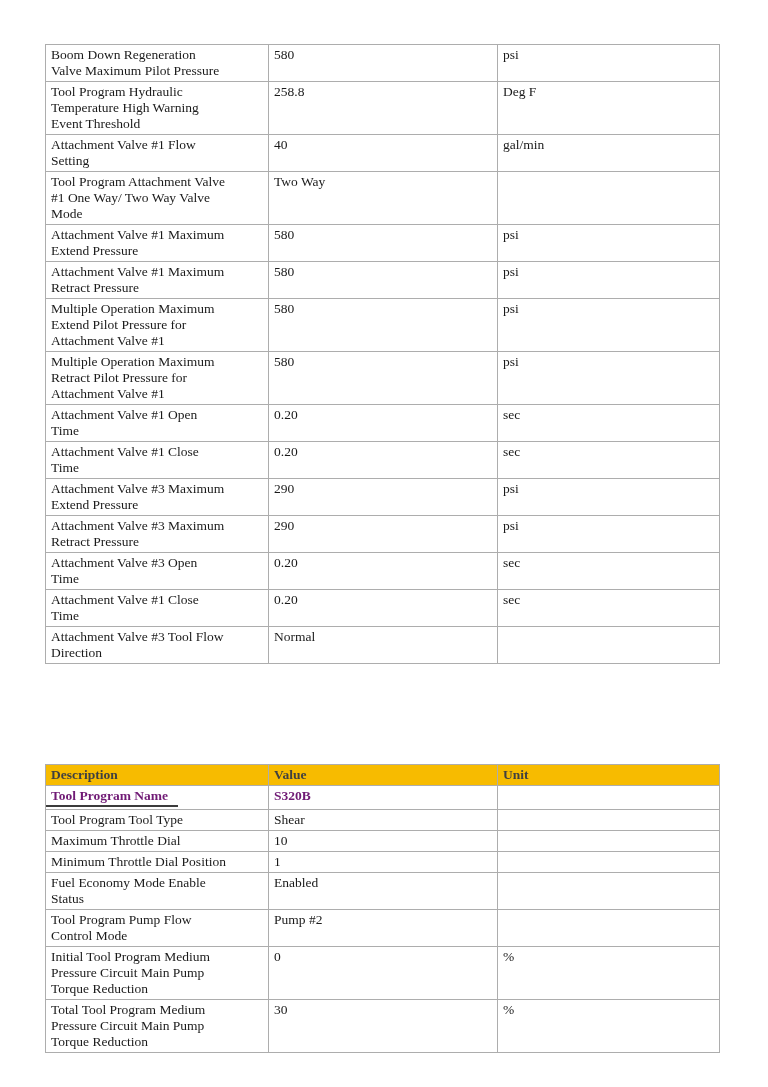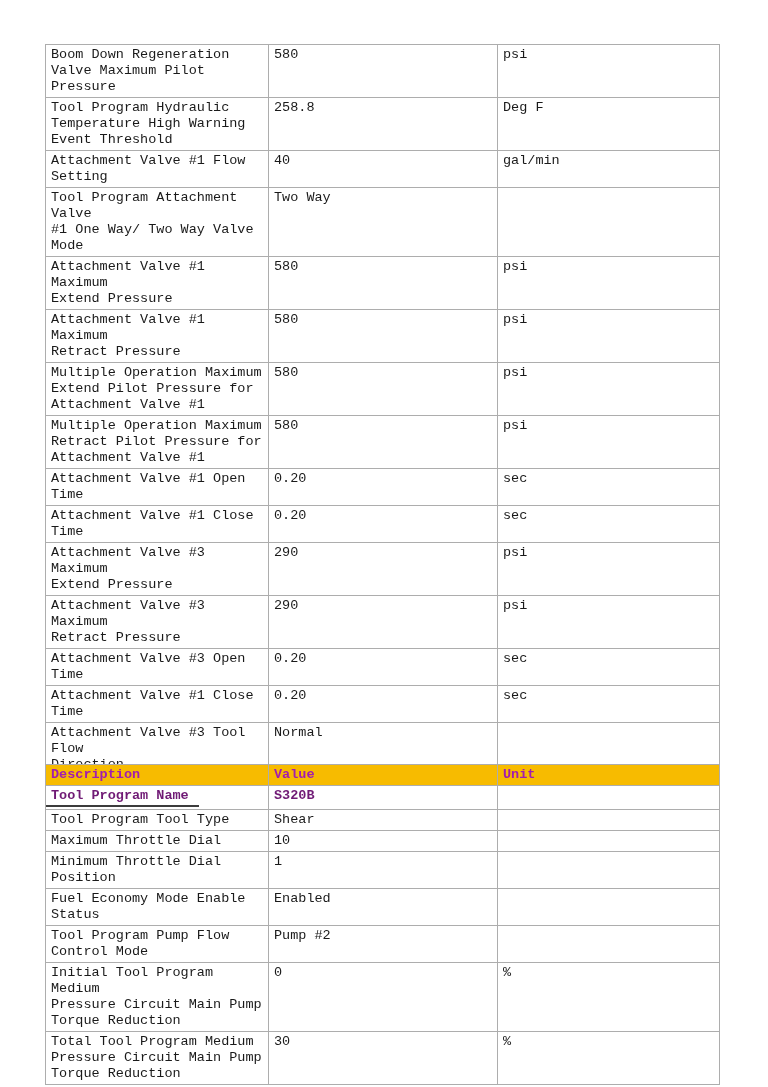--- a/index.html
+++ b/index.html
@@ -2,21 +2,21 @@
 <html><head>
 <meta charset="utf-8">
 <style>
   * { margin: 0; padding: 0; box-sizing: border-box; }
   html, body { background: #ffffff; }
   .page {
     position: relative;
     width: 768px;
     height: 1087px;
     background: #ffffff;
-    font-family: Liberation Mono, monospace;
+    font-family: Liberation Serif, serif;
     color: #1a1a1a;
     overflow: hidden;
   }
   table.param-table {
     position: absolute;
     left: 45px;
     width: 674px;
     border-collapse: collapse;
     table-layout: fixed;
   }
@@ -31,21 +31,21 @@
     font-size: 13.5px;
     line-height: 16px;
     padding: 2px 5px 2px 5px;
     overflow: hidden;
   }
   .param-table td.desc-cell { white-space: pre-line; }
   .param-table thead th {
     background: #f7bb00;
     text-align: left;
     font-weight: bold;
-    color: #a21caf;
+    color: #404040;
     height: 20px;
   }
   tr.emphasis-row td { font-weight: bold; color: #701a75; }
   .name-underline {
     display: inline-block;
     border-bottom: 2px solid #3c3c3c;
     margin-left: -5px;
     padding: 0 10px 1px 5px;
   }
 </style>

